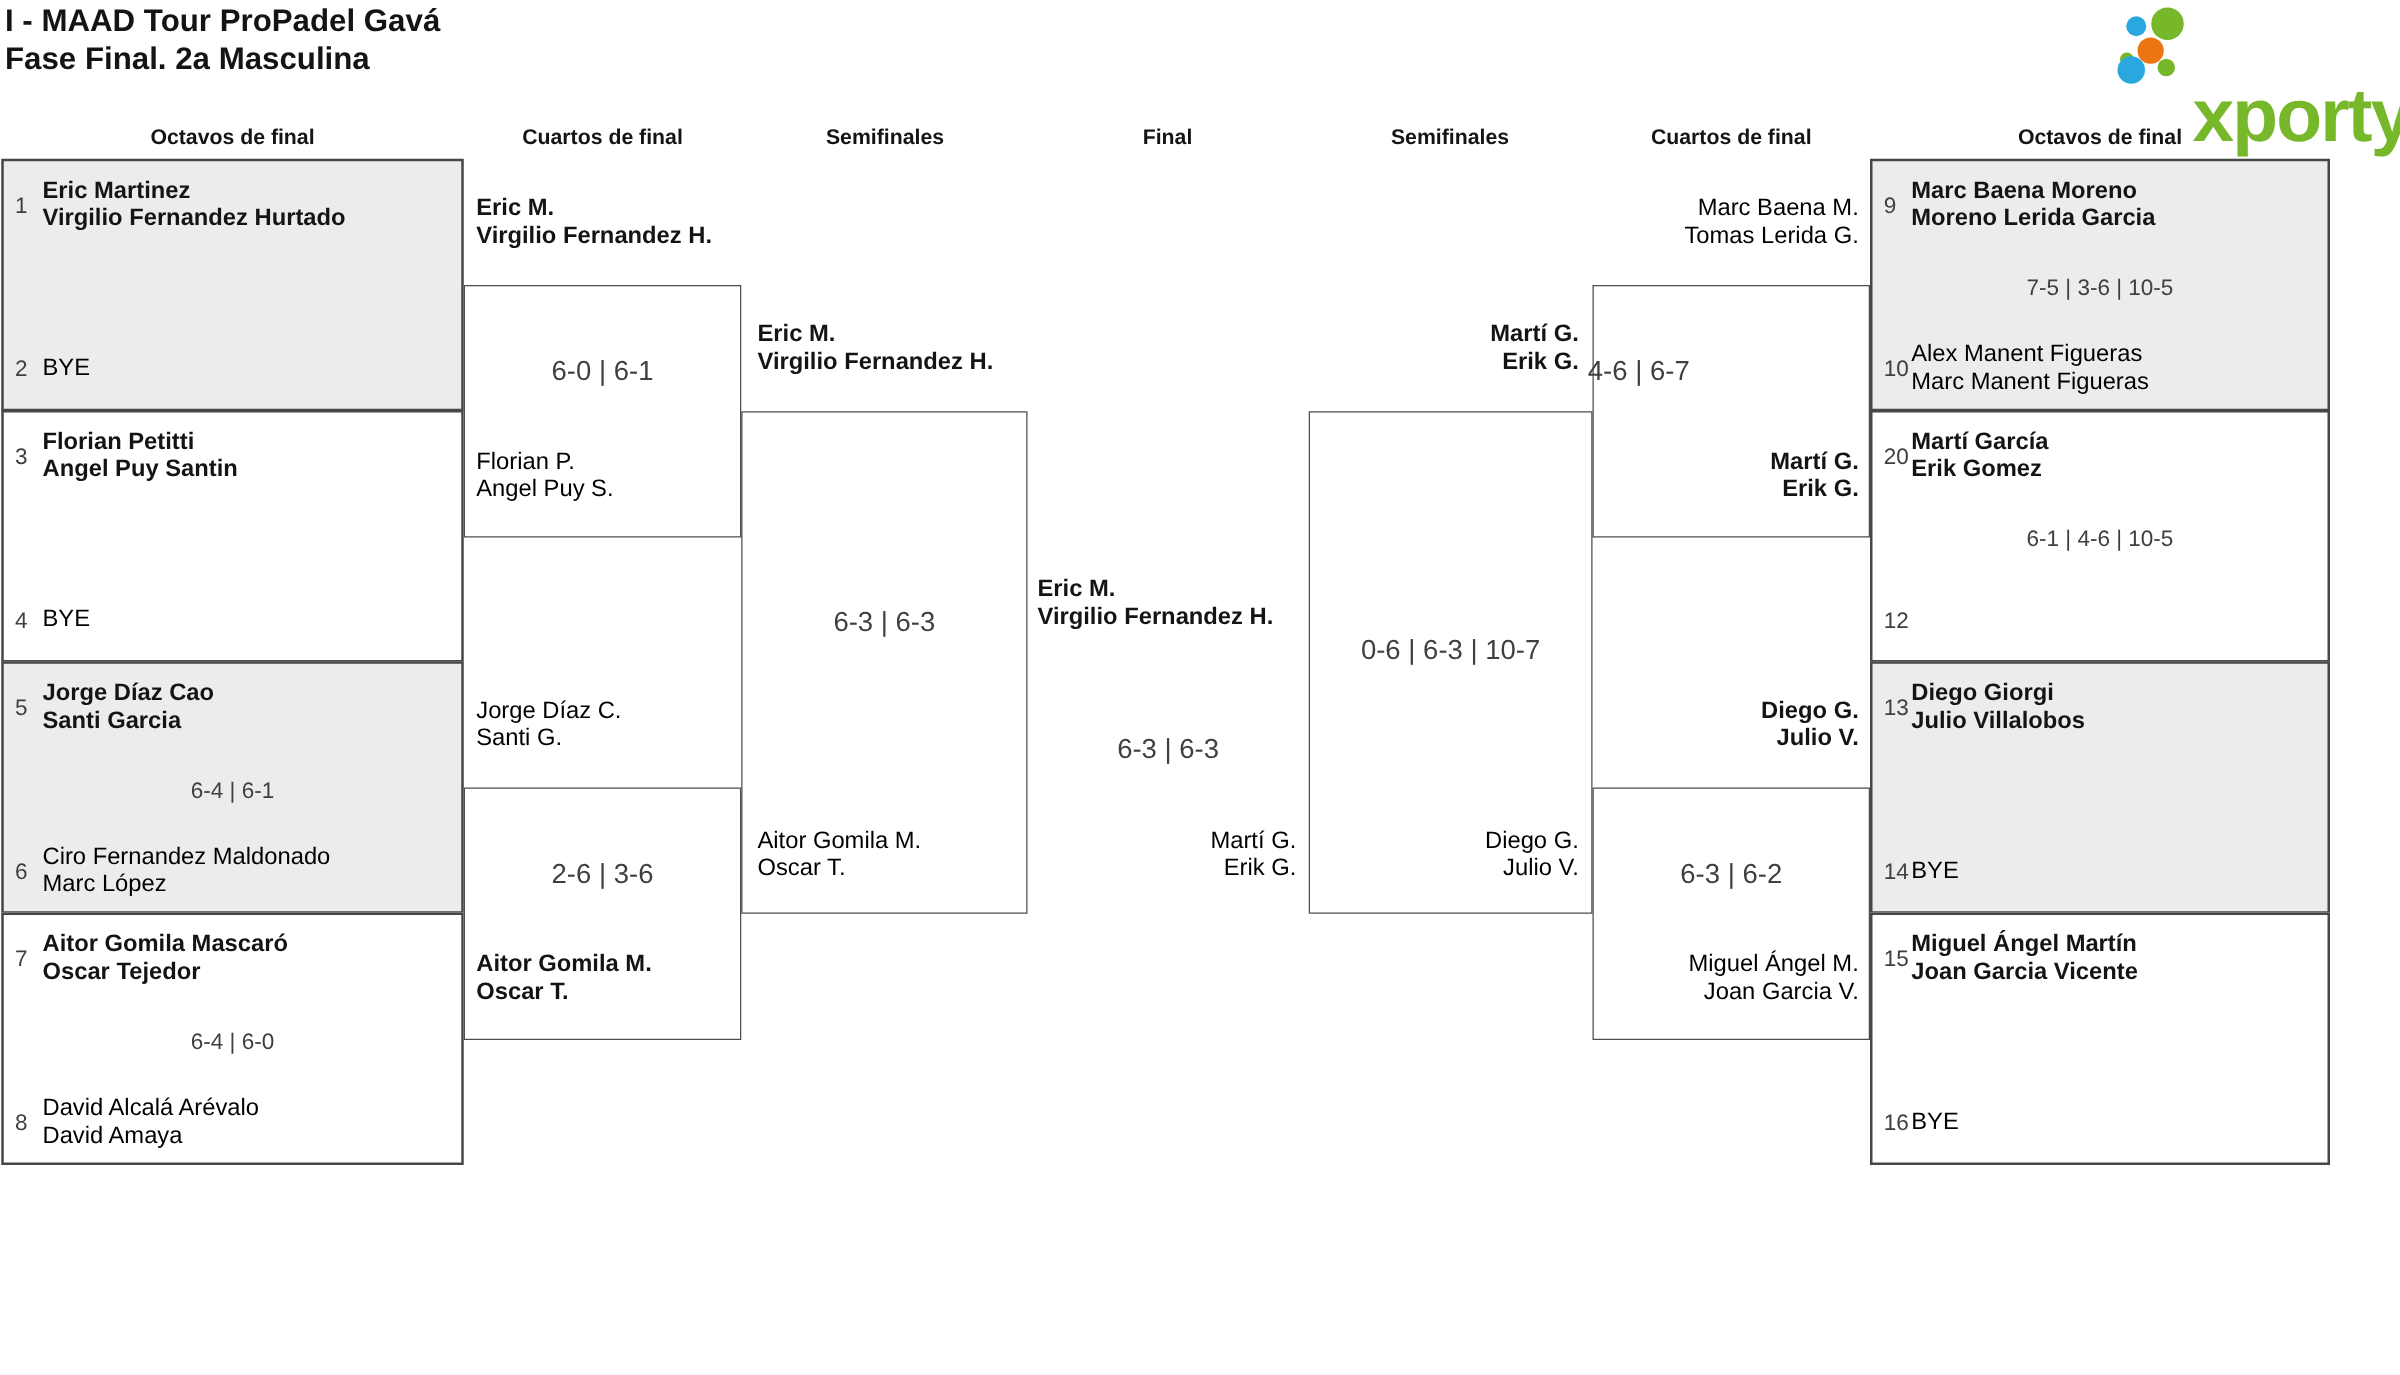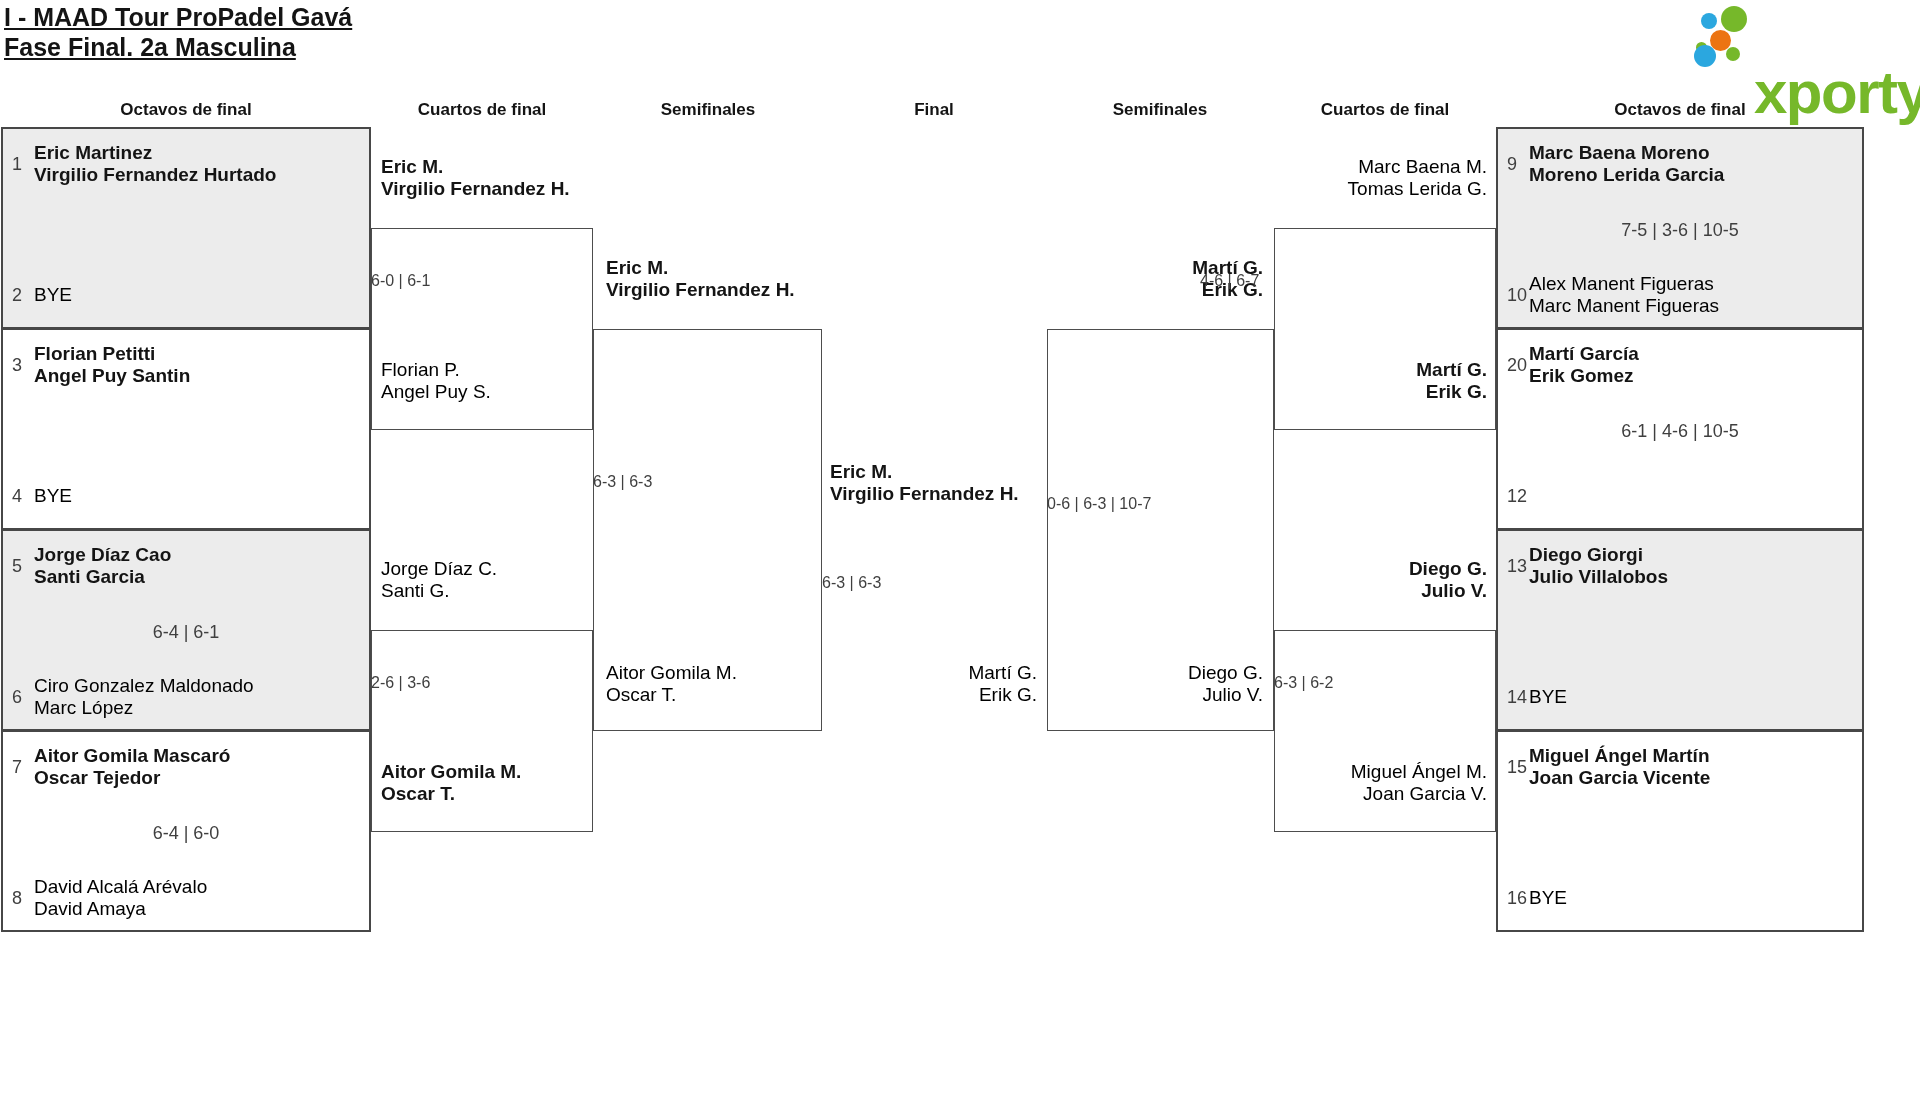--- a/index.html
+++ b/index.html
@@ -1,20 +1,20 @@
 <!DOCTYPE html>
 <html><head>
 <meta charset="utf-8">
 <style>
   html,body{margin:0;padding:0;background:#ffffff;}
   .canvas{position:relative;width:1920px;height:1100px;background:#ffffff;
           font-family:"Liberation Sans",sans-serif;overflow:hidden;}
 
   
-  .title{position:absolute;left:4px;top:2px;color:#141414;text-decoration:underline;}
+  .title{position:absolute;left:4px;top:2px;color:#141414;}
   .title div{font-size:25px;font-weight:700;line-height:30px;}
 
   
   .logo{position:absolute;left:1690px;top:2px;width:230px;height:76px;}
   .dot{position:absolute;border-radius:50%;}
   .dot-green{background:#76b82a;}
   .dot-blue{background:#2ba7df;}
   .dot-orange{background:#ec7412;}
   .wordmark{position:absolute;left:64px;top:8px;font-size:60px;font-weight:800;
             letter-spacing:-1.5px;color:#76b82a;margin-top:48px;}
@@ -36,21 +36,21 @@
   .g{font-weight:400;color:#000000;}
   .boxscore{position:absolute;top:91px;left:0;right:0;text-align:center;
             font-size:18px;color:#3f3f3f;}
 
   
   .mrect{position:absolute;border:1.5px solid #4d4d4d;box-sizing:border-box;}
 
   
   .mlabel{position:absolute;font-size:19px;line-height:22px;}
   .mlabel.right{text-align:right;}
-  .mscore{position:absolute;text-align:left;font-size:16px;color:#3f3f3f;}
+  .mscore{position:absolute;text-align:center;font-size:22px;color:#3f3f3f;margin-top:12px;}
 </style>
 </head>
 <body>
 
 <div class="canvas">
 
   <div class="title">
     <div>I - MAAD Tour ProPadel Gavá</div>
     <div>Fase Final. 2a Masculina</div>
   </div>
@@ -119,21 +119,21 @@
       <span class="seed">5</span>
       <div class="names w">
         <div>Jorge Díaz Cao</div>
         <div>Santi Garcia</div>
       </div>
     </div>
     <div class="boxscore">6-4 | 6-1</div>
     <div class="pair bot">
       <span class="seed">6</span>
       <div class="names g">
-        <div>Ciro Gonzalez Maldonado</div>
+        <div>Ciro Fernandez Maldonado</div>
         <div>Marc López</div>
       </div>
     </div>
   </div>
 
   <div class="obox" style="left:1px;top:730px">
     <div class="pair top">
       <span class="seed">7</span>
       <div class="names w">
         <div>Aitor Gomila Mascaró</div>

